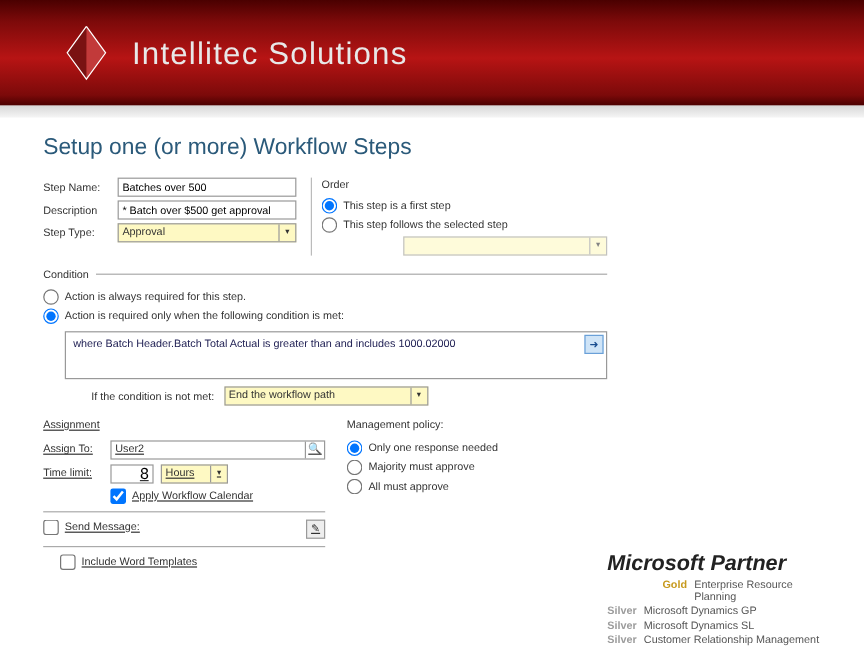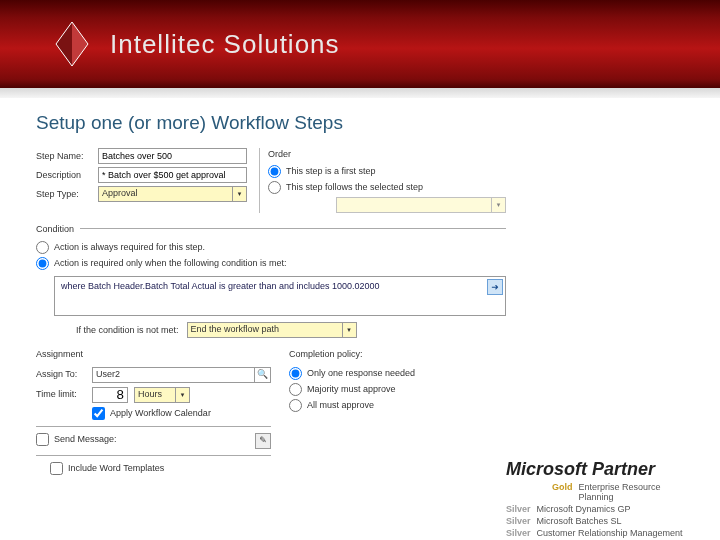--- a/index.html
+++ b/index.html
@@ -220,21 +220,21 @@
         <span>If the condition is not met:</span>
         <div class="dropdown">
           <span>End the workflow path</span>
           <span class="dd-caret chev"></span>
         </div>
       </div>
     </fieldset>
 
     <div class="assign-block">
       <div class="assign-left">
-        <fieldset class="grp" style="border:none;padding-top:0;margin-top:0;">
+        <fieldset class="grp" style="border:none;padding-top:0;margin-top:0;text-decoration:underline;">
           <div style="margin-bottom:6px;">Assignment</div>
           <div class="asg-row">
             <span class="lbl">Assign To:</span>
             <div class="assign-to-wrap">
               <span class="val">User2</span>
               <span class="mini-btn">🔍</span>
             </div>
           </div>
           <div class="asg-row">
             <span class="lbl">Time limit:</span>
@@ -257,21 +257,21 @@
             <div class="pencil-btn">✎</div>
           </div>
           <div class="sep-line"></div>
           <label class="check-row" style="margin-left:14px;">
             <input type="checkbox" style="">
             <span>Include Word Templates</span>
           </label>
         </fieldset>
       </div>
       <div class="assign-right">
-        <div style="margin-bottom:6px;">Completion policy:</div>
+        <div style="margin-bottom:6px;">Management policy:</div>
         <label class="radio-row">
           <input type="radio" name="cp" checked="" style="">
           <span>Only one response needed</span>
         </label>
         <label class="radio-row">
           <input type="radio" name="cp" style="">
           <span>Majority must approve</span>
         </label>
         <label class="radio-row">
           <input type="radio" name="cp" style="">
@@ -288,20 +288,20 @@
       <div class="pl">
         <span class="tag gold">Gold</span>
         <span>Enterprise Resource Planning</span>
       </div>
       <div class="pl">
         <span class="tag silv">Silver</span>
         <span>Microsoft Dynamics GP</span>
       </div>
       <div class="pl">
         <span class="tag silv">Silver</span>
-        <span>Microsoft Batches SL</span>
+        <span>Microsoft Dynamics SL</span>
       </div>
       <div class="pl">
         <span class="tag silv">Silver</span>
         <span>Customer Relationship Management</span>
       </div>
     </div>
 </div>
 
 </body></html>

